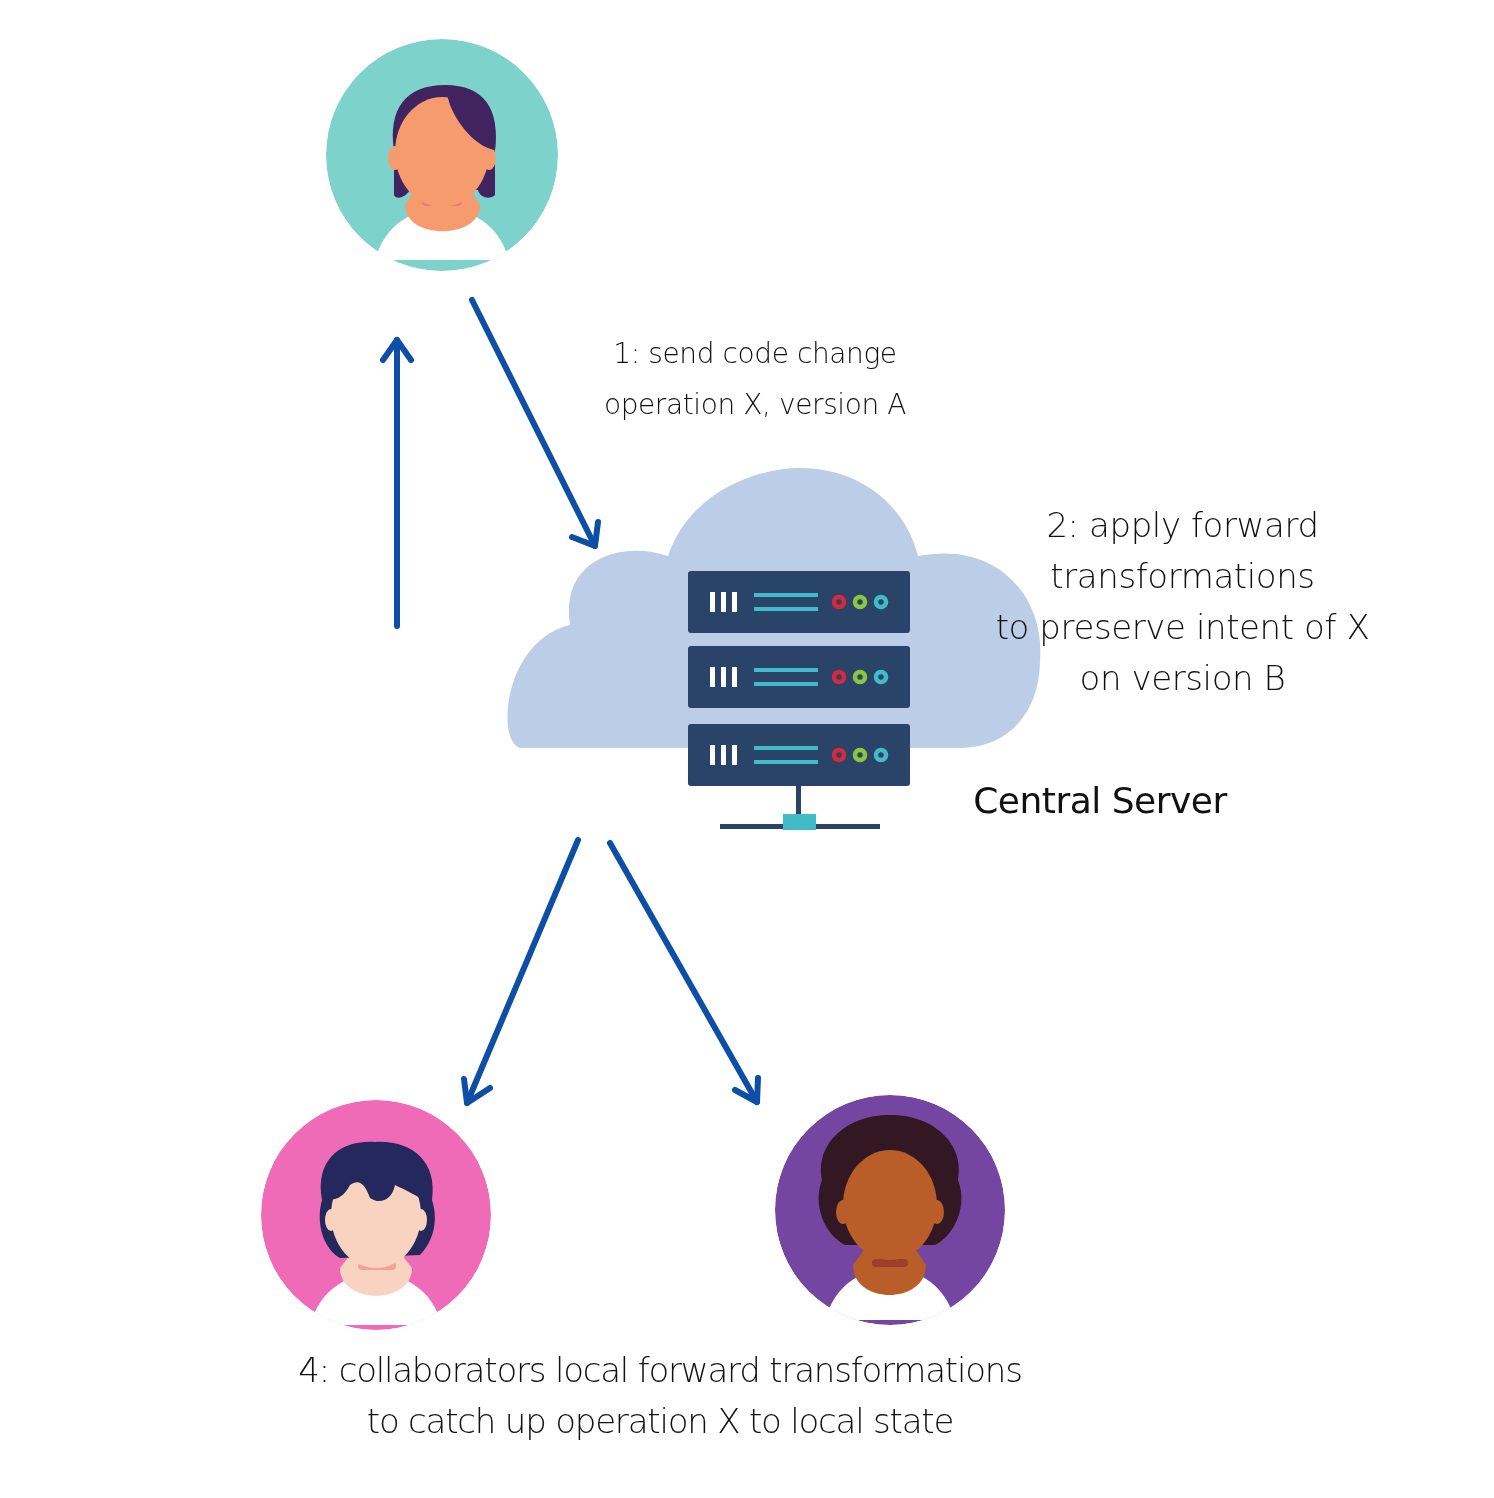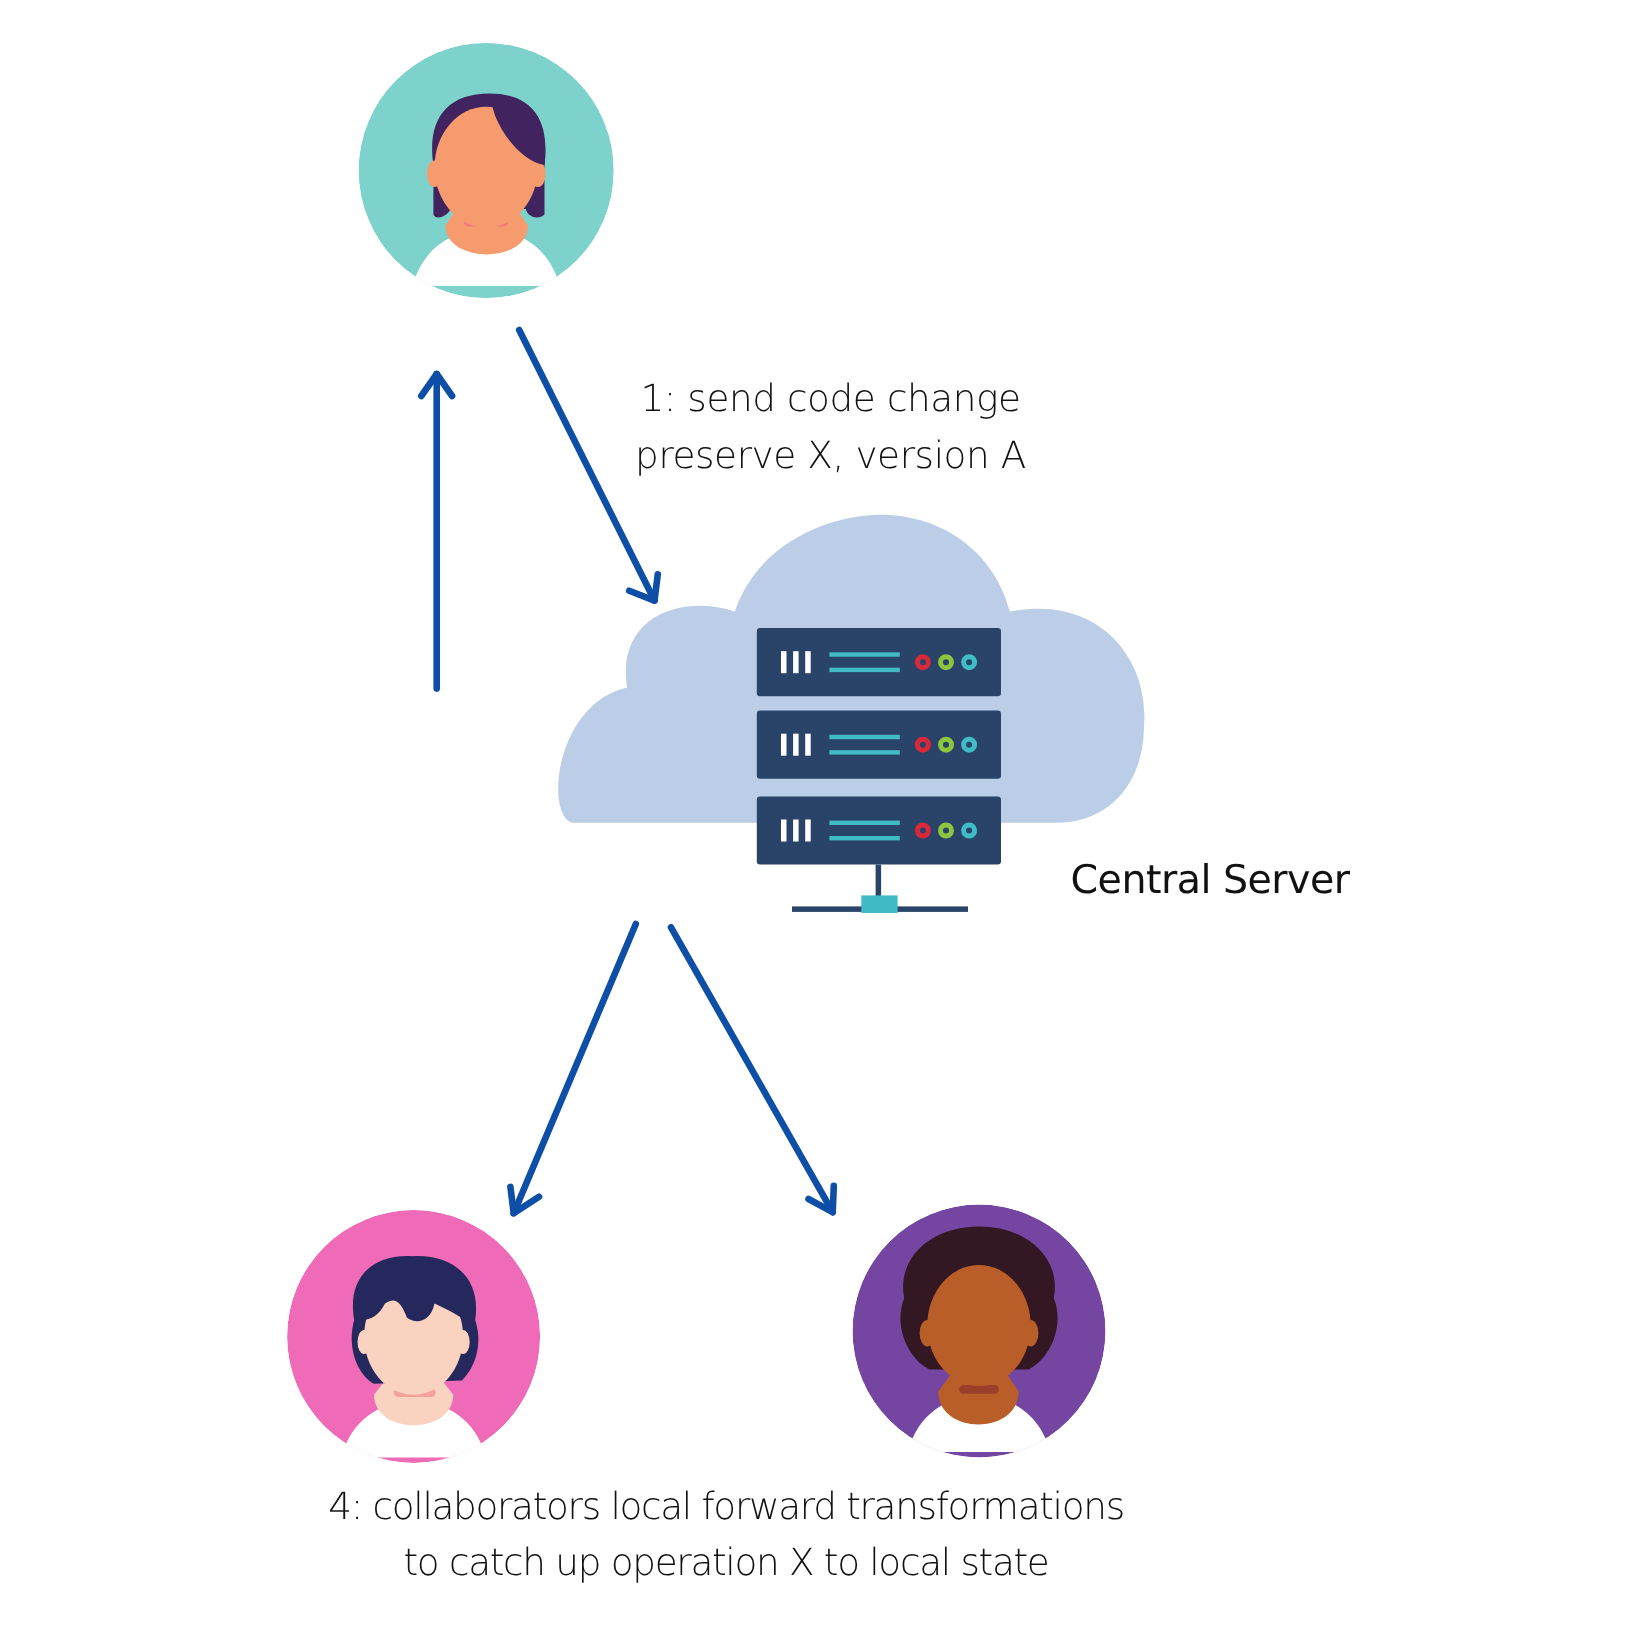--- a/index.html
+++ b/index.html
@@ -1,20 +1,20 @@
 <!DOCTYPE html>
 <html><head>
   <meta charset="utf-8">
   <style>
     html, body { margin: 0; padding: 0; background: #ffffff; }
     body { width: 1494px; height: 1498px; position: relative; overflow: hidden; font-family: "Liberation Sans", "DejaVu Sans", sans-serif; }
     #stage { position: absolute; left: 0; top: 0; width: 1494px; height: 1498px; }
     .label { position: absolute; color: #111111; font-family: "DejaVu Sans", "Liberation Sans", sans-serif; font-weight: 300; text-align: center; line-height: 51px; white-space: nowrap; }
     .label span { display: block; }
-    #step1 { left: 540px; top: 328px; width: 430px; font-size: 34px; letter-spacing: -0.4px; margin-top: 10px; }
+    #step1 { left: 540px; top: 328px; width: 430px; font-size: 28px; letter-spacing: -0.4px; }
     #step2 { left: 975px; top: 500px; width: 415px; font-size: 34px; letter-spacing: -0.4px; }
     #step3 { left: 210px; top: 676px; width: 400px; font-size: 33px; letter-spacing: -0.6px; line-height: 49px; }
     #step4 { left: 200px; top: 1345px; width: 920px; font-size: 34px; letter-spacing: -1.2px; line-height: 51px; }
     #server-label { position: absolute; left: 940px; top: 780px; width: 320px; font-size: 36px; color: #111; font-family: "DejaVu Sans", "Liberation Sans", sans-serif; text-align: center; letter-spacing: -0.5px; }
   </style>
 </head>
 <body>
 
 <div id="stage">
   <svg width="1494" height="1498" viewBox="0 0 1494 1498" xmlns="http://www.w3.org/2000/svg">
@@ -117,23 +117,29 @@
       </g>
       <g>
         <line x1="610" y1="843" x2="757" y2="1102"></line>
         <polyline points="735,1090 757,1102 758,1078"></polyline>
       </g>
     </g>
   </svg>
 
   <div class="label" id="step1">
     <span>1: send code change</span>
-    <span>preserve X, version A</span>
+    <span>operation X, version A</span>
   </div>
 
+  <div class="label" id="step2">
+    <span>2: apply forward</span>
+    <span>transformations</span>
+    <span>to preserve intent of X</span>
+    <span>on version B</span>
+  </div>
 
 
   <div id="server-label">Central Server</div>
 
   <div class="label" id="step4">
     <span>4: collaborators local forward transformations</span>
     <span>to catch up operation X to local state</span>
   </div>
 </div>
 

